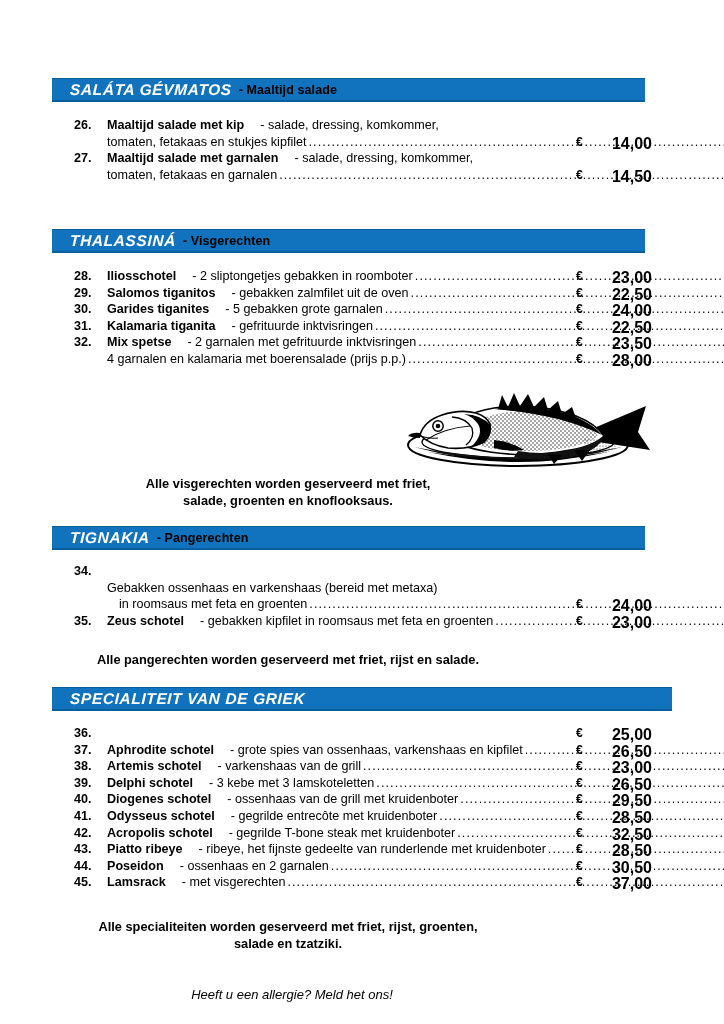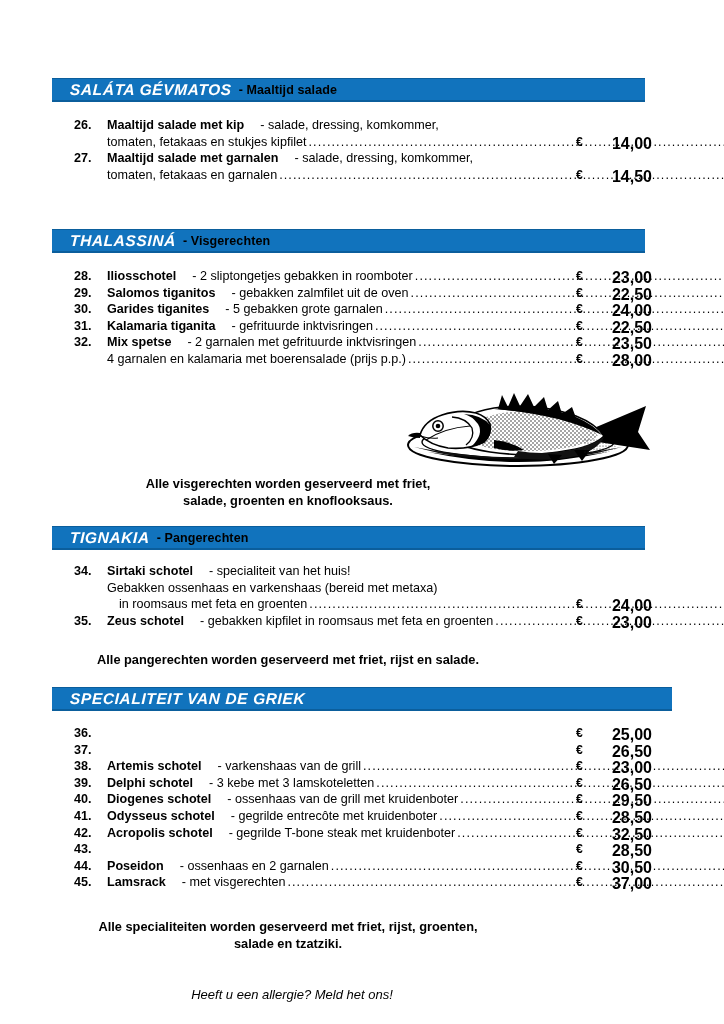--- a/index.html
+++ b/index.html
@@ -312,24 +312,20 @@
   </div>
 
   <div class="bar" style="top:526px; width:593px;">
     <span class="greek">TIGNAKIA</span>
     <span class="sub">- Pangerechten</span>
   </div>
 
   <div class="items" style="top:564px;">
     <div class="row">
       <span class="num">34.</span>
-      <span class="body">
-        <span class="name">Sirtaki schotel</span>
-        <span class="desc">- specialiteit van het huis!</span>
-      </span>
     </div>
     <div class="row cont">
       <span class="body">
         <span class="desc" style="padding-left:0">Gebakken ossenhaas en varkenshaas (bereid met metaxa)</span>
       </span>
     </div>
     <div class="row cont">
       <span class="body">
         <span class="desc" style="padding-left:12px">in roomsaus met feta en groenten</span>
         <span class="leader"></span>
@@ -359,20 +355,25 @@
   </div>
 
   <div class="items" style="top:726px;">
     <div class="row">
       <span class="num">36.</span>
       <span class="euro">€</span>
       <span class="price">25,00</span>
     </div>
     <div class="row">
       <span class="num">37.</span>
+      <span class="body">
+        <span class="name">Aphrodite schotel</span>
+        <span class="desc">- grote spies van ossenhaas, varkenshaas en kipfilet</span>
+        <span class="leader"></span>
+      </span>
       <span class="euro">€</span>
       <span class="price">26,50</span>
     </div>
     <div class="row">
       <span class="num">38.</span>
       <span class="body">
         <span class="name">Artemis schotel</span>
         <span class="desc">- varkenshaas van de grill</span>
         <span class="leader"></span>
       </span>
@@ -414,20 +415,25 @@
       <span class="body">
         <span class="name">Acropolis schotel</span>
         <span class="desc">- gegrilde T-bone steak met kruidenboter</span>
         <span class="leader"></span>
       </span>
       <span class="euro">€</span>
       <span class="price">32,50</span>
     </div>
     <div class="row">
       <span class="num">43.</span>
+      <span class="body">
+        <span class="name">Piatto ribeye</span>
+        <span class="desc">- ribeye, het fijnste gedeelte van runderlende met kruidenboter</span>
+        <span class="leader"></span>
+      </span>
       <span class="euro">€</span>
       <span class="price">28,50</span>
     </div>
     <div class="row">
       <span class="num">44.</span>
       <span class="body">
         <span class="name">Poseidon</span>
         <span class="desc">- ossenhaas en 2 garnalen</span>
         <span class="leader"></span>
       </span>

